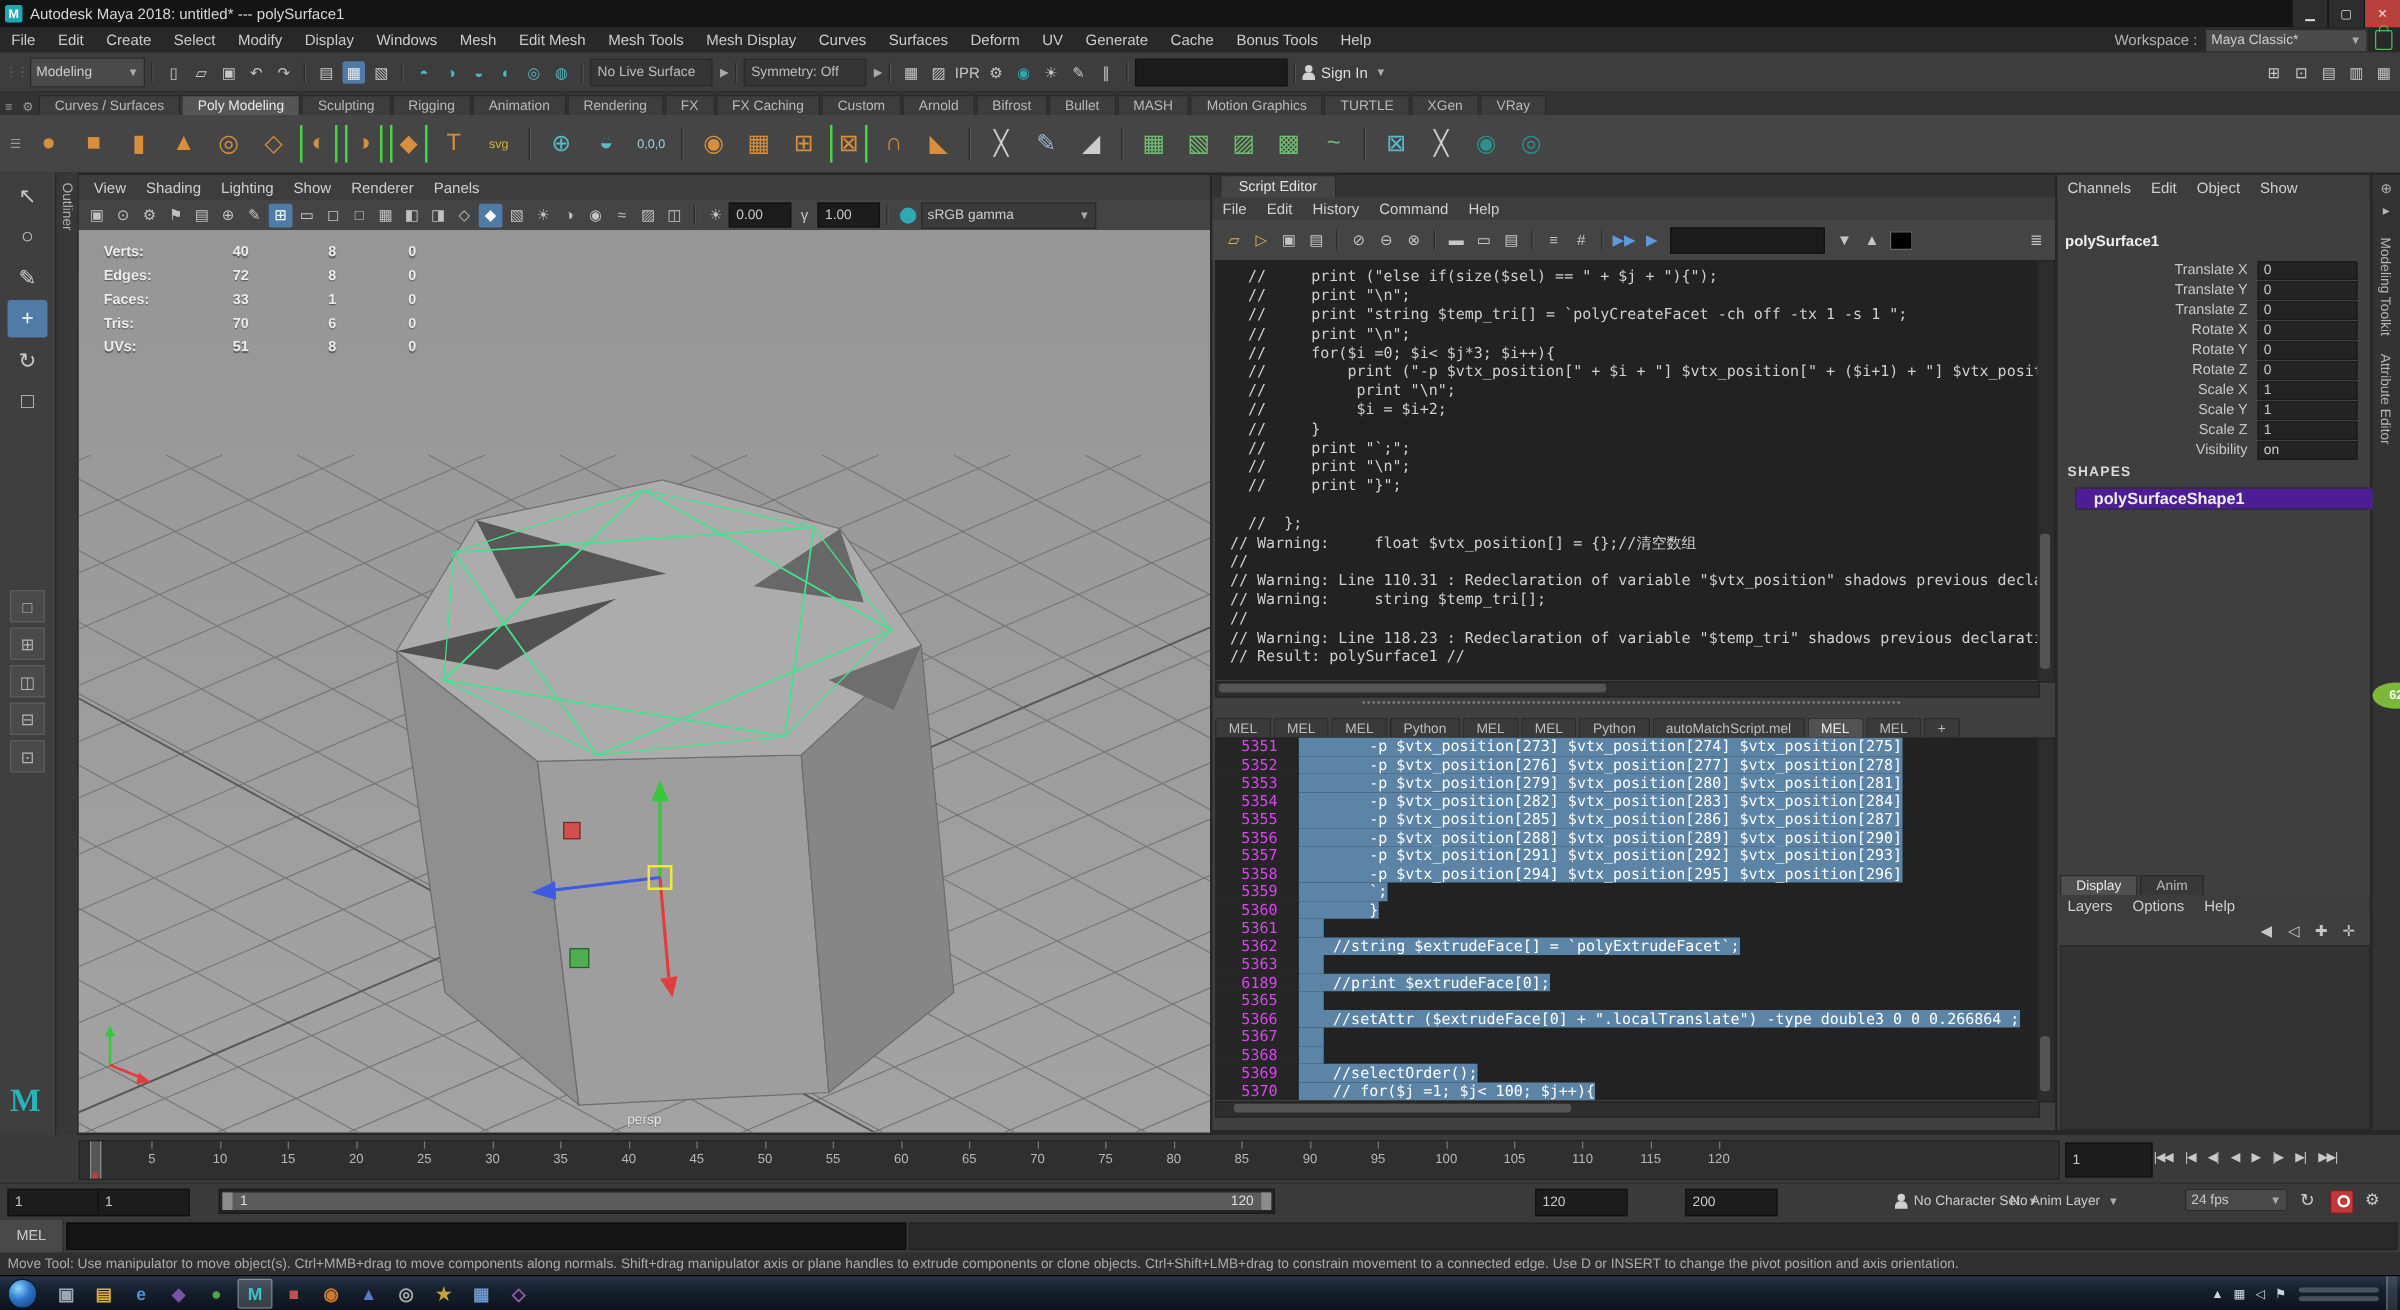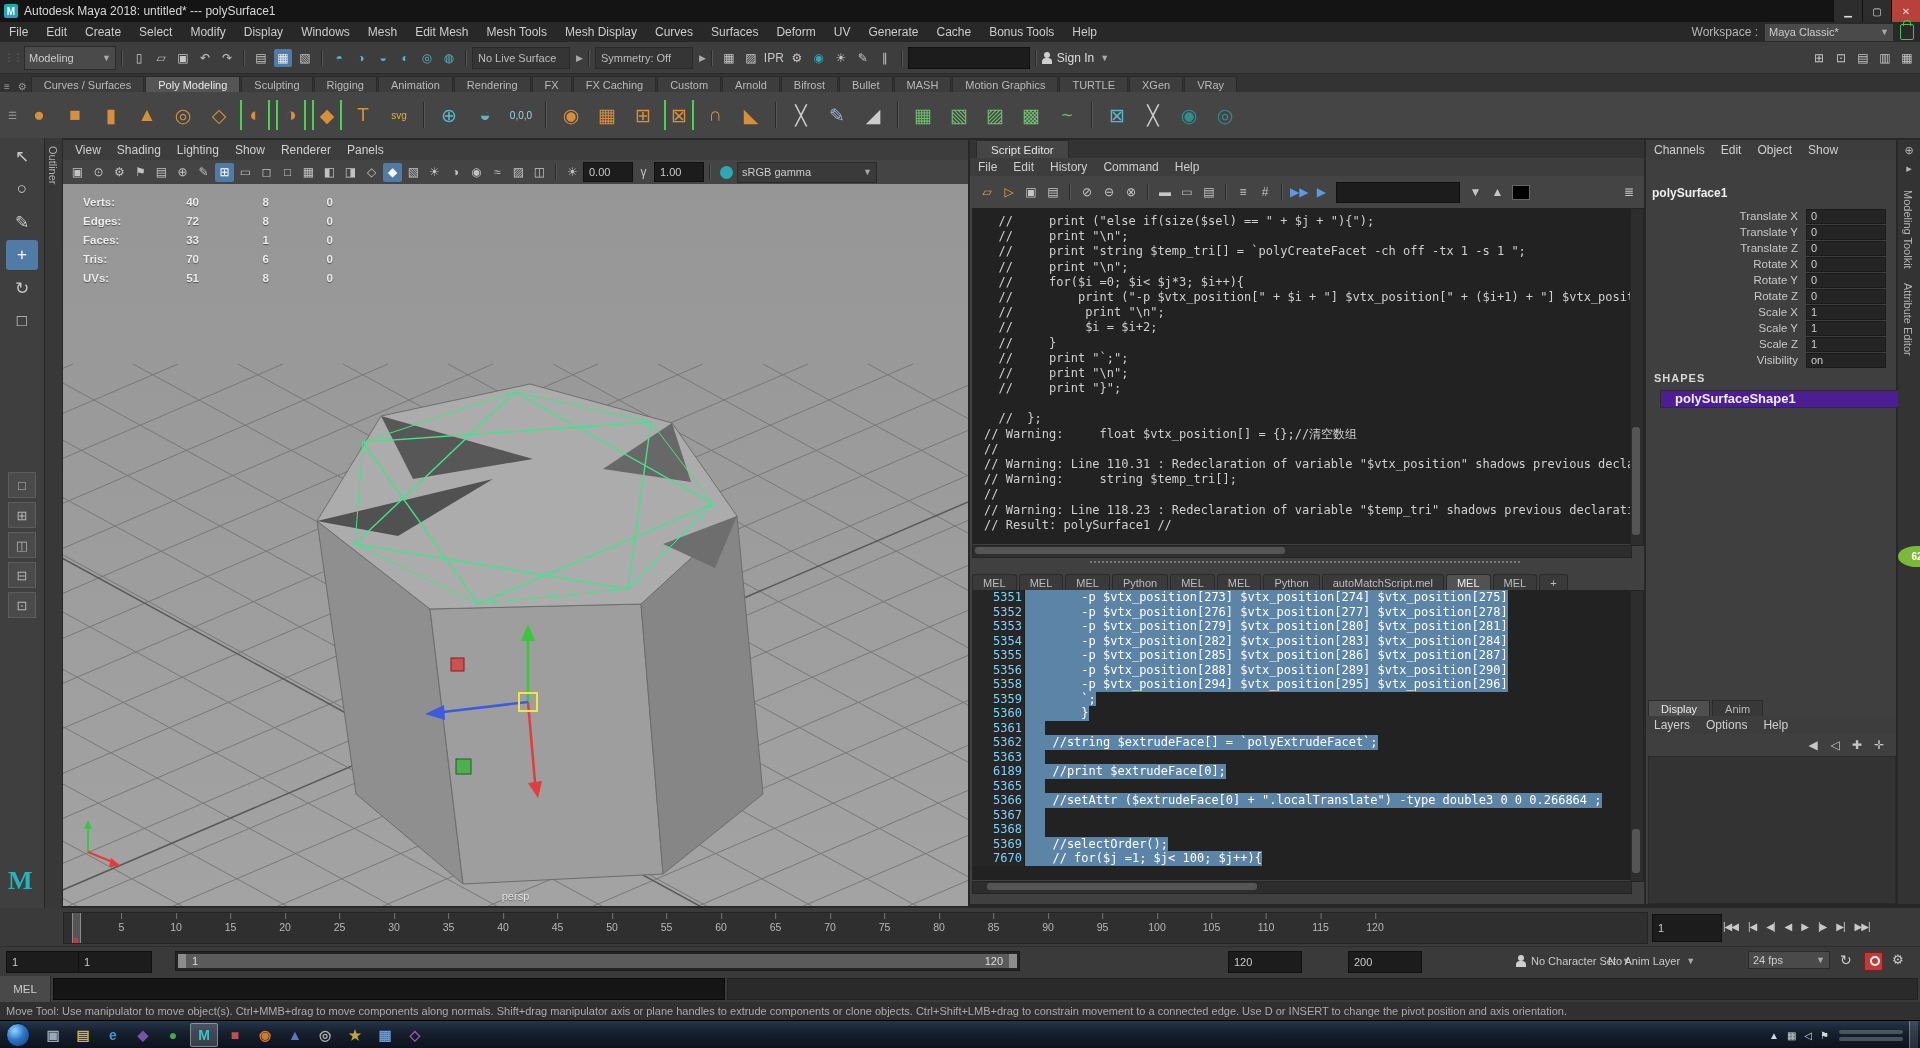--- a/index.html
+++ b/index.html
@@ -110,21 +110,21 @@
   .vthumb{position:absolute;left:1px;width:8px;background:#555;border-radius:3px;}
   .hscroll{position:absolute;height:11px;background:#2d2d2d;border:1px solid #242424;}
   .hthumb{position:absolute;top:1px;height:7px;background:#555;border-radius:3px;}
   #se-splitter{position:absolute;left:120px;top:421px;width:430px;border-top:2px dotted #7a7a7a;}
   #se-tabsrow{position:absolute;left:2px;top:430px;width:670px;height:20px;display:flex;align-items:flex-end;}
   .se-tab{padding:2px 10px 1px;background:#3a3a3a;border:1px solid #2a2a2a;border-bottom:none;
        color:#bdbdbd;font-size:11px;margin-right:2px;border-radius:3px 3px 0 0;white-space:nowrap;}
   .se-tab.active{background:#525252;color:#eee;}
   #se-code{position:absolute;left:2px;top:450px;width:658px;height:290px;background:#222;overflow:hidden;}
   .code-row{display:flex;height:14.5px;line-height:14.5px;font-family:"DejaVu Sans Mono",monospace;font-size:12px;}
-  .code-num{width:50px;text-align:right;padding-right:2px;color:#7dd3fc;background:#262626;
+  .code-num{width:50px;text-align:right;padding-right:16px;color:#d946ef;background:#262626;
        border-right:1px solid #1a1a1a;flex:none;}
   .code-lead{width:13px;flex:none;}
   .code-text{white-space:pre;color:#e6e6e6;}
   .sel{background:#5b84a7;color:#fff;}
   
   #channelbox{left:1646px;top:2px;width:250px;height:764px;background:#3f3f3f;}
   #cb-menubar{position:absolute;left:0;top:0;width:100%;height:20px;background:#3d3d3d;display:flex;
        align-items:center;padding-left:8px;box-sizing:border-box;}
   #cb-node{position:absolute;left:6px;top:46px;color:#ededed;font-weight:bold;font-size:12px;}
   #cb-attrs{position:absolute;left:0;top:68px;width:100%;}
@@ -716,20 +716,25 @@
             <span class="code-num">5355</span>
             <span class="code-lead sel"></span>
             <span class="code-text sel">      -p $vtx_position[285] $vtx_position[286] $vtx_position[287]</span>
           </div>
           <div class="code-row">
             <span class="code-num">5356</span>
             <span class="code-lead sel"></span>
             <span class="code-text sel">      -p $vtx_position[288] $vtx_position[289] $vtx_position[290]</span>
           </div>
           <div class="code-row">
+            <span class="code-num">5357</span>
+            <span class="code-lead sel"></span>
+            <span class="code-text sel">      -p $vtx_position[291] $vtx_position[292] $vtx_position[293]</span>
+          </div>
+          <div class="code-row">
             <span class="code-num">5358</span>
             <span class="code-lead sel"></span>
             <span class="code-text sel">      -p $vtx_position[294] $vtx_position[295] $vtx_position[296]</span>
           </div>
           <div class="code-row">
             <span class="code-num">5359</span>
             <span class="code-lead sel"></span>
             <span class="code-text sel">      `;</span>
           </div>
           <div class="code-row">
@@ -776,21 +781,21 @@
             <span class="code-num">5368</span>
             <span class="code-lead sel"></span>
             <span class="code-text sel"> </span>
           </div>
           <div class="code-row">
             <span class="code-num">5369</span>
             <span class="code-lead sel"></span>
             <span class="code-text sel">  //selectOrder();</span>
           </div>
           <div class="code-row">
-            <span class="code-num">7670</span>
+            <span class="code-num">5370</span>
             <span class="code-lead sel"></span>
             <span class="code-text sel">  // for($j =1; $j&lt; 100; $j++){</span>
           </div>
         </div>
       <div class="vscroll" style="left:660px;top:450px;height:290px;">
         <div class="vthumb" style="top:238px;height:44px;"></div>
       </div>
       <div class="hscroll" style="left:2px;top:741px;width:658px;">
         <div class="hthumb" style="left:14px;width:270px;"></div>
       </div>

